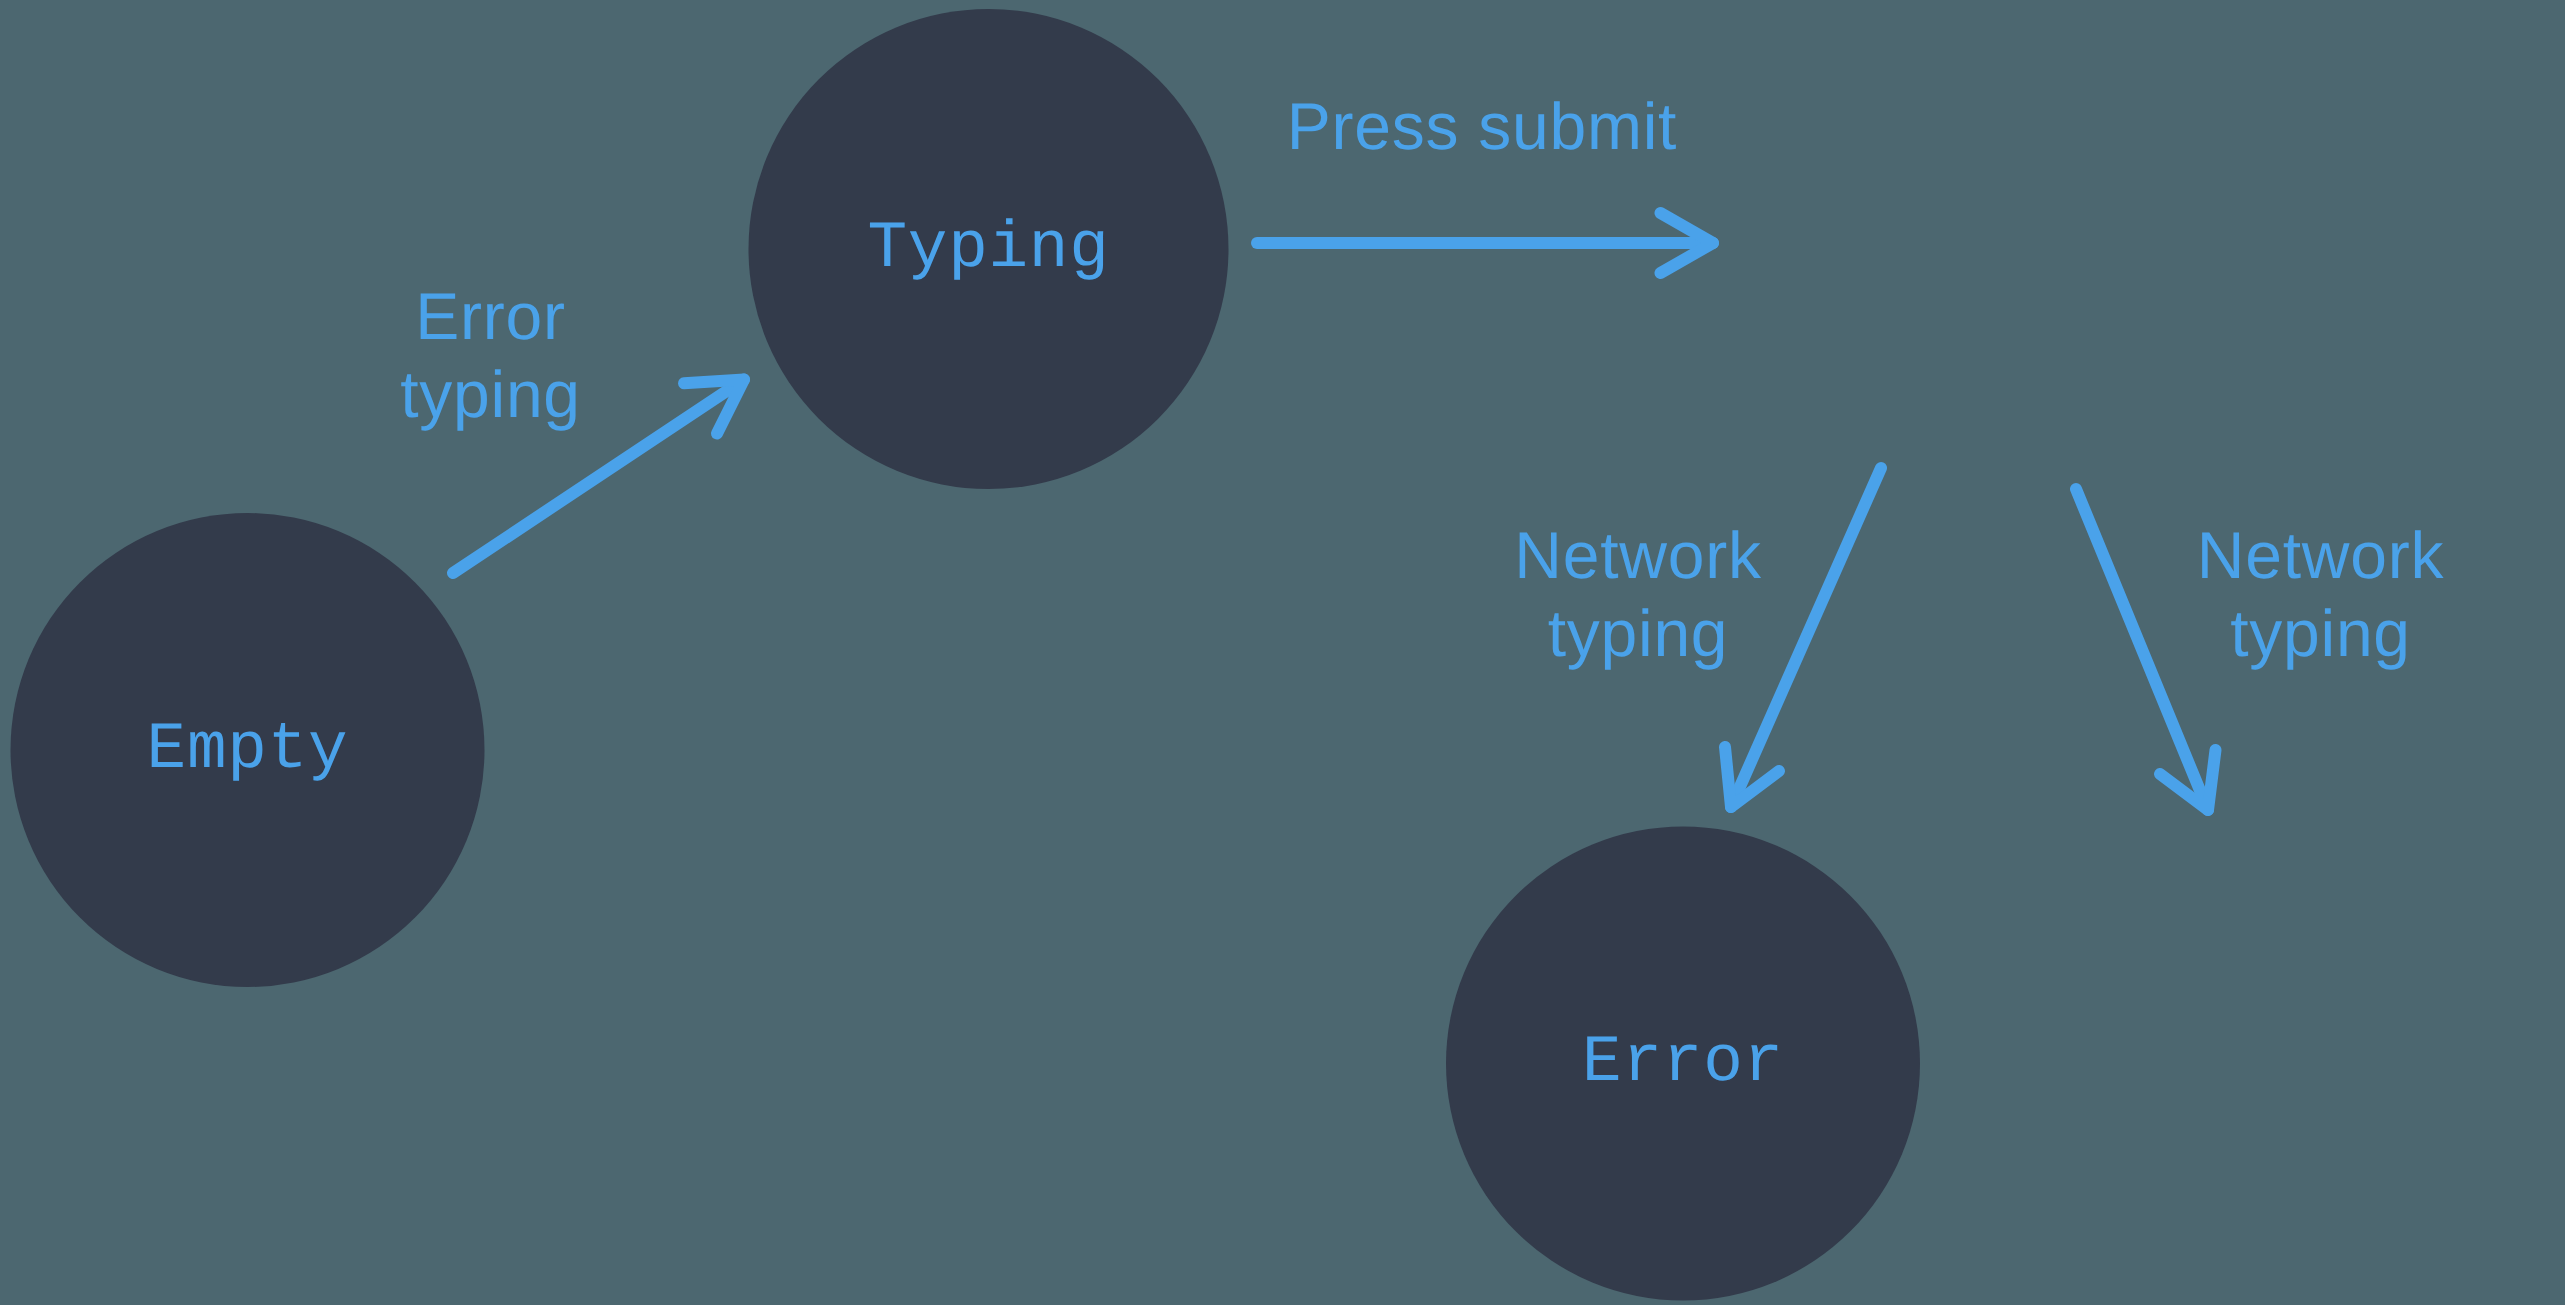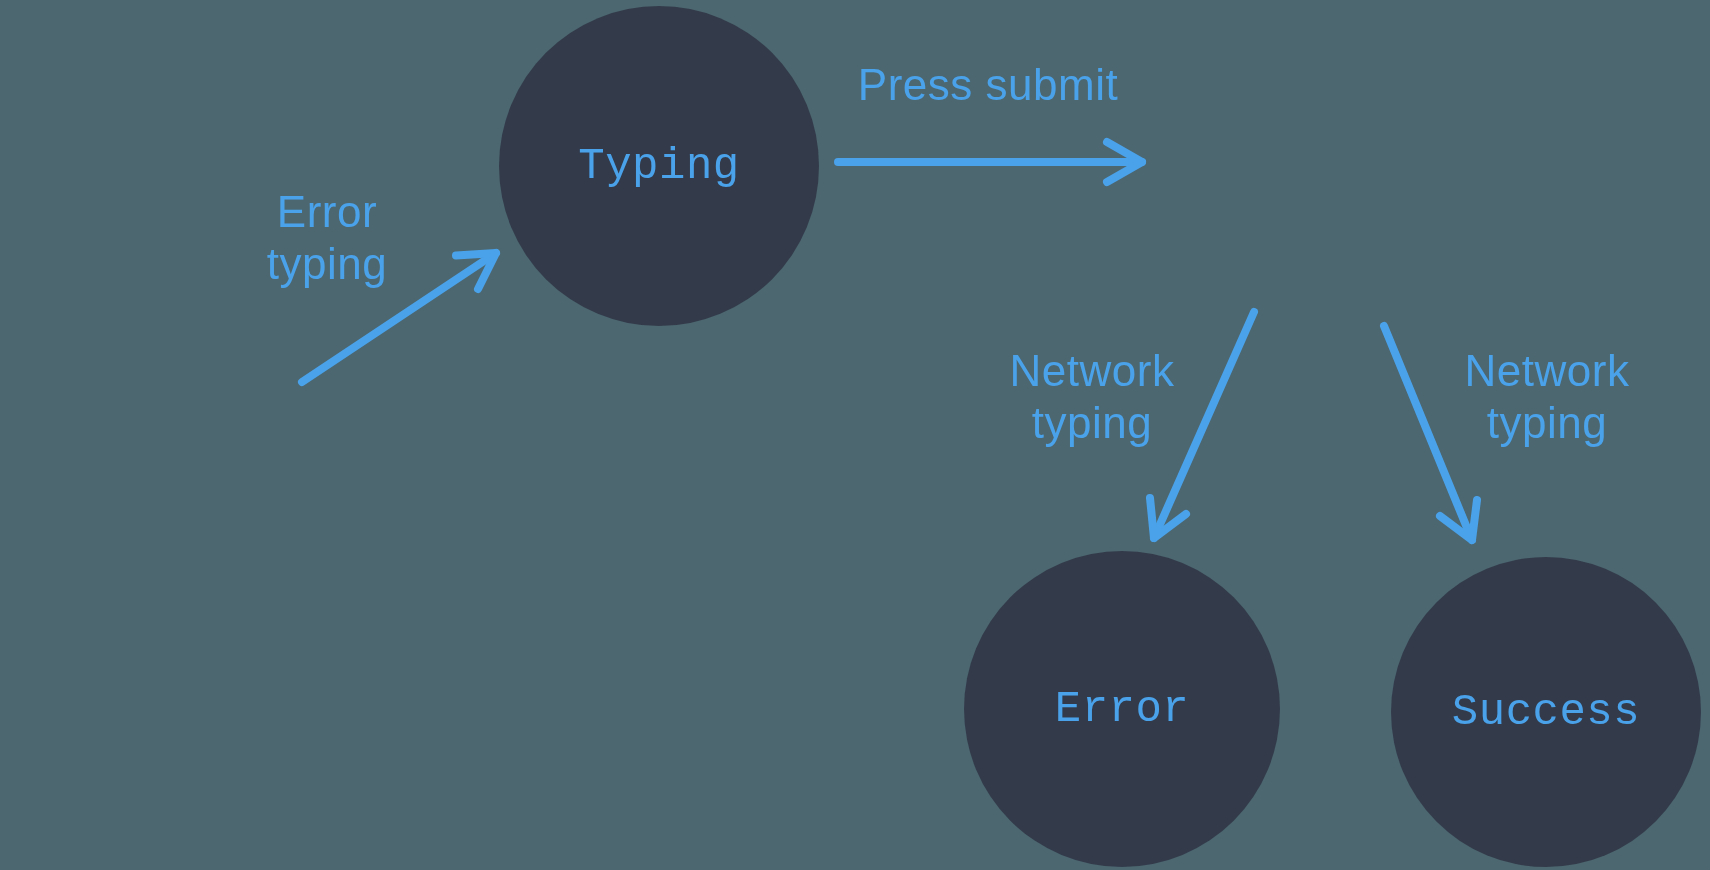--- a/index.html
+++ b/index.html
@@ -81,28 +81,28 @@
     <g>
       <line x1="1254" y1="312" x2="1154" y2="538"></line>
       <polyline points="1150,498 1154,538 1186,514"></polyline>
     </g>
     <g>
       <line x1="1384" y1="326" x2="1472" y2="540"></line>
       <polyline points="1440,516 1472,540 1477,500"></polyline>
     </g>
   </svg>
 
+  <div class="node node-empty">
+    <span>Empty</span>
+  </div>
   <div class="node node-typing">
     <span>Typing</span>
   </div>
   <div class="node node-error">
     <span>Error</span>
-  </div>
-  <div class="node node-success">
-    <span>Success</span>
   </div>
 
   <div class="edge-label lbl-start-typing">Error typing</div>
   <div class="edge-label lbl-press-submit">Press submit</div>
   <div class="edge-label lbl-network-error">Network typing</div>
   <div class="edge-label lbl-network-success">Network typing</div>
 
 </div>
 
 </body></html>

